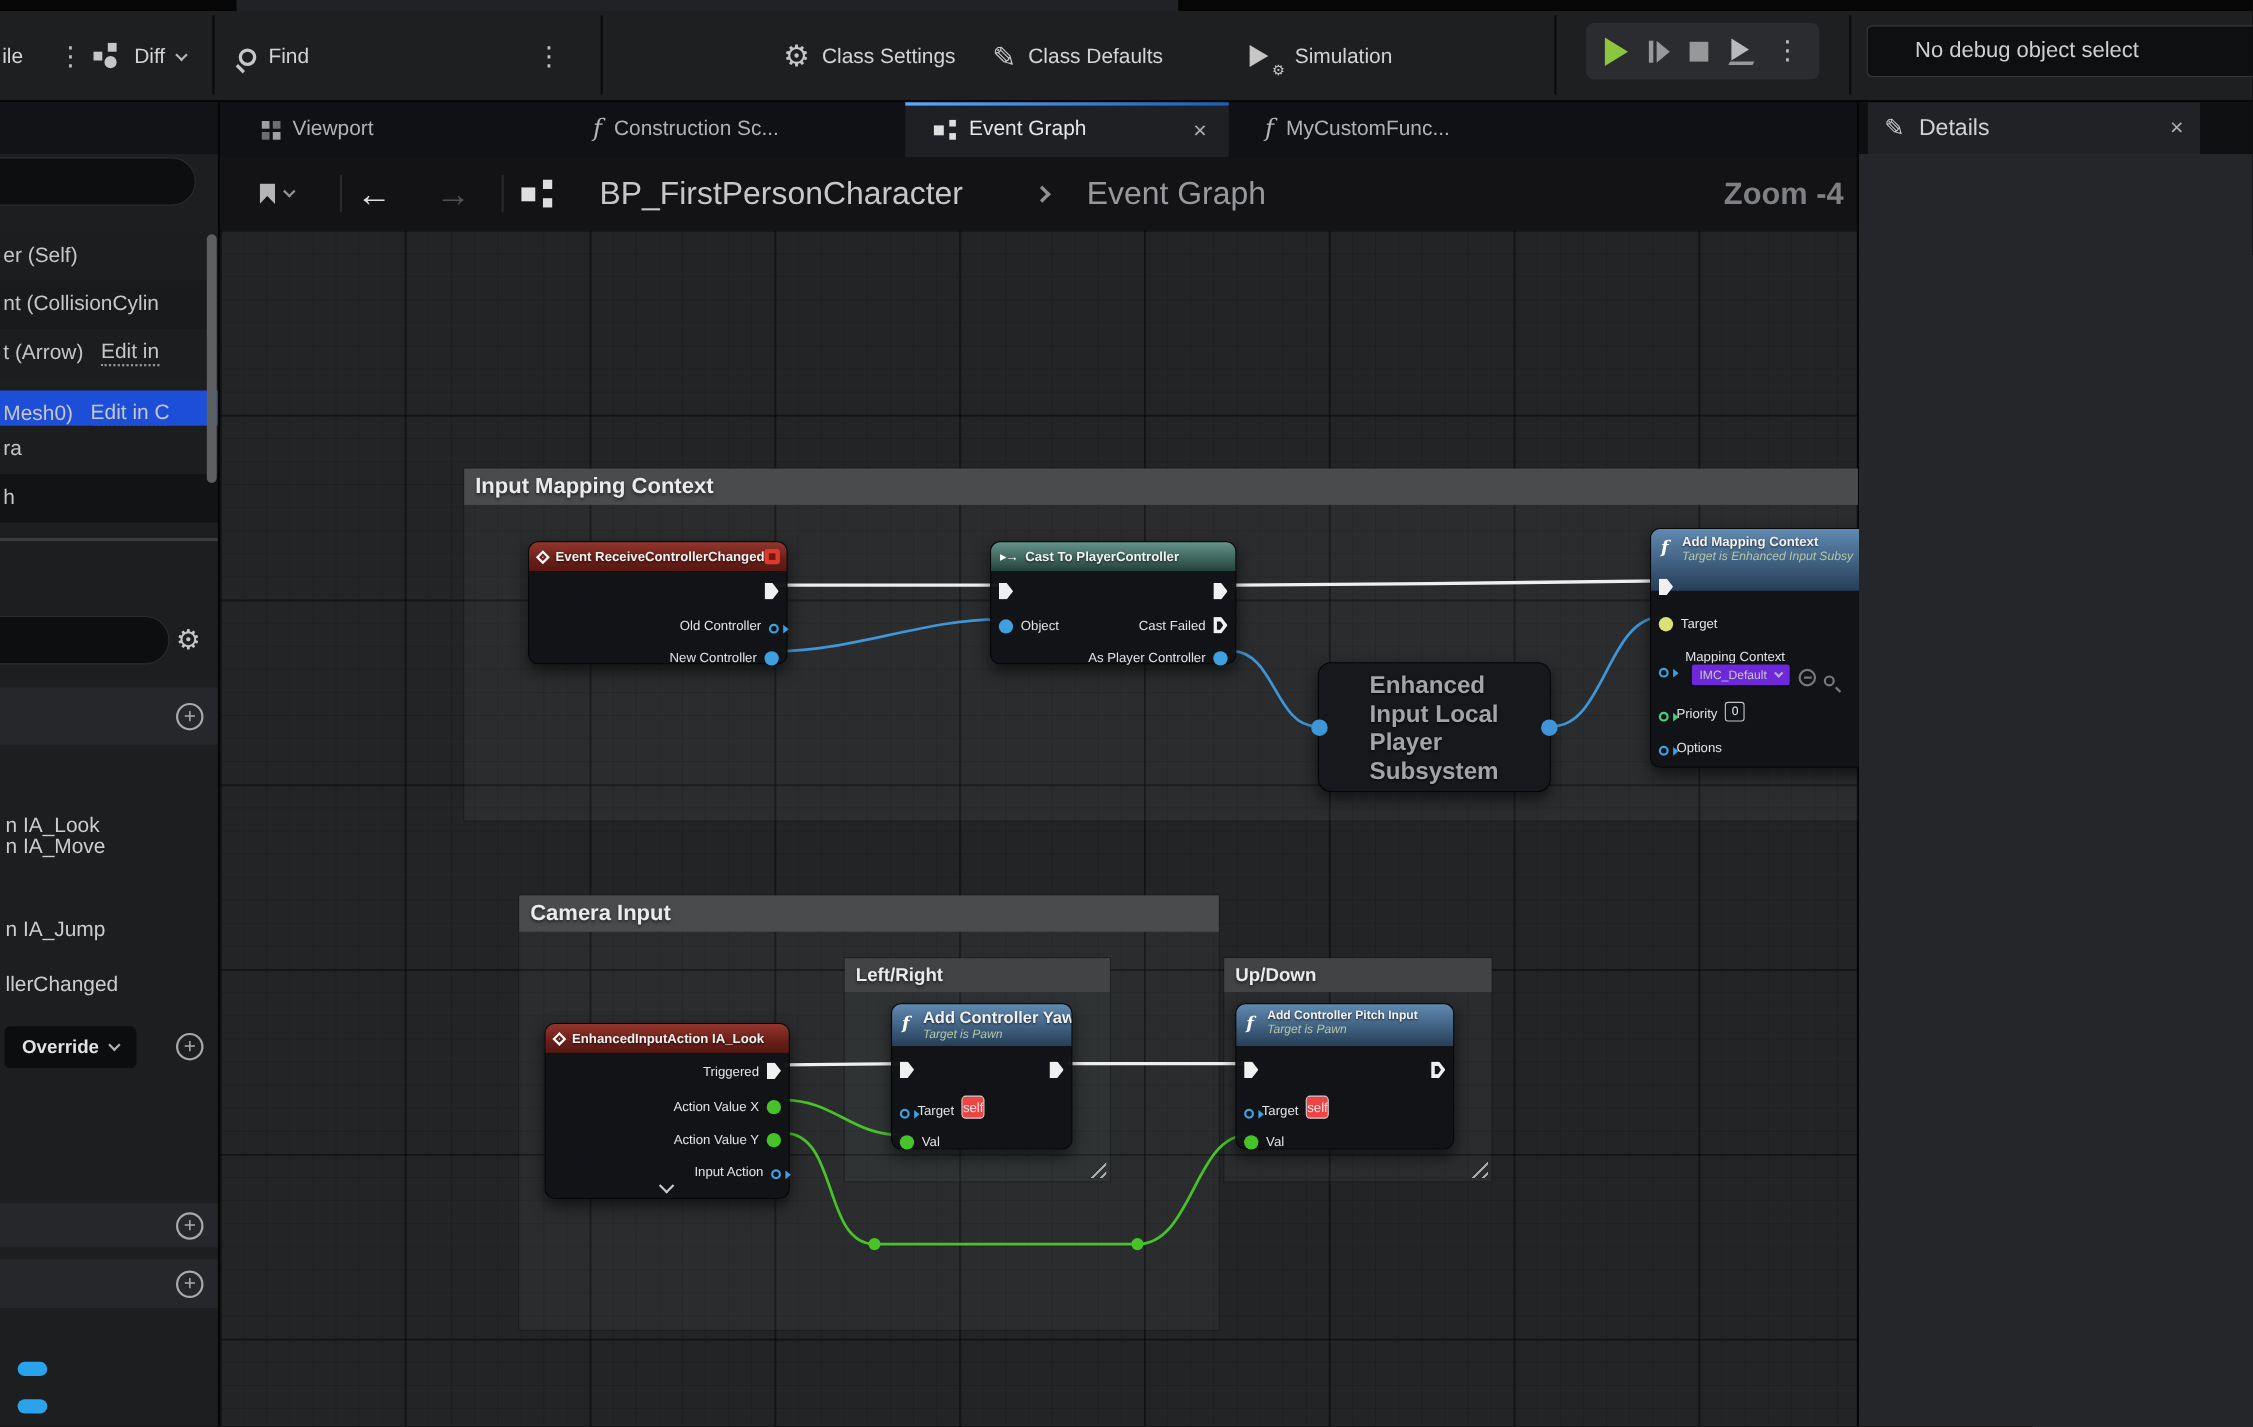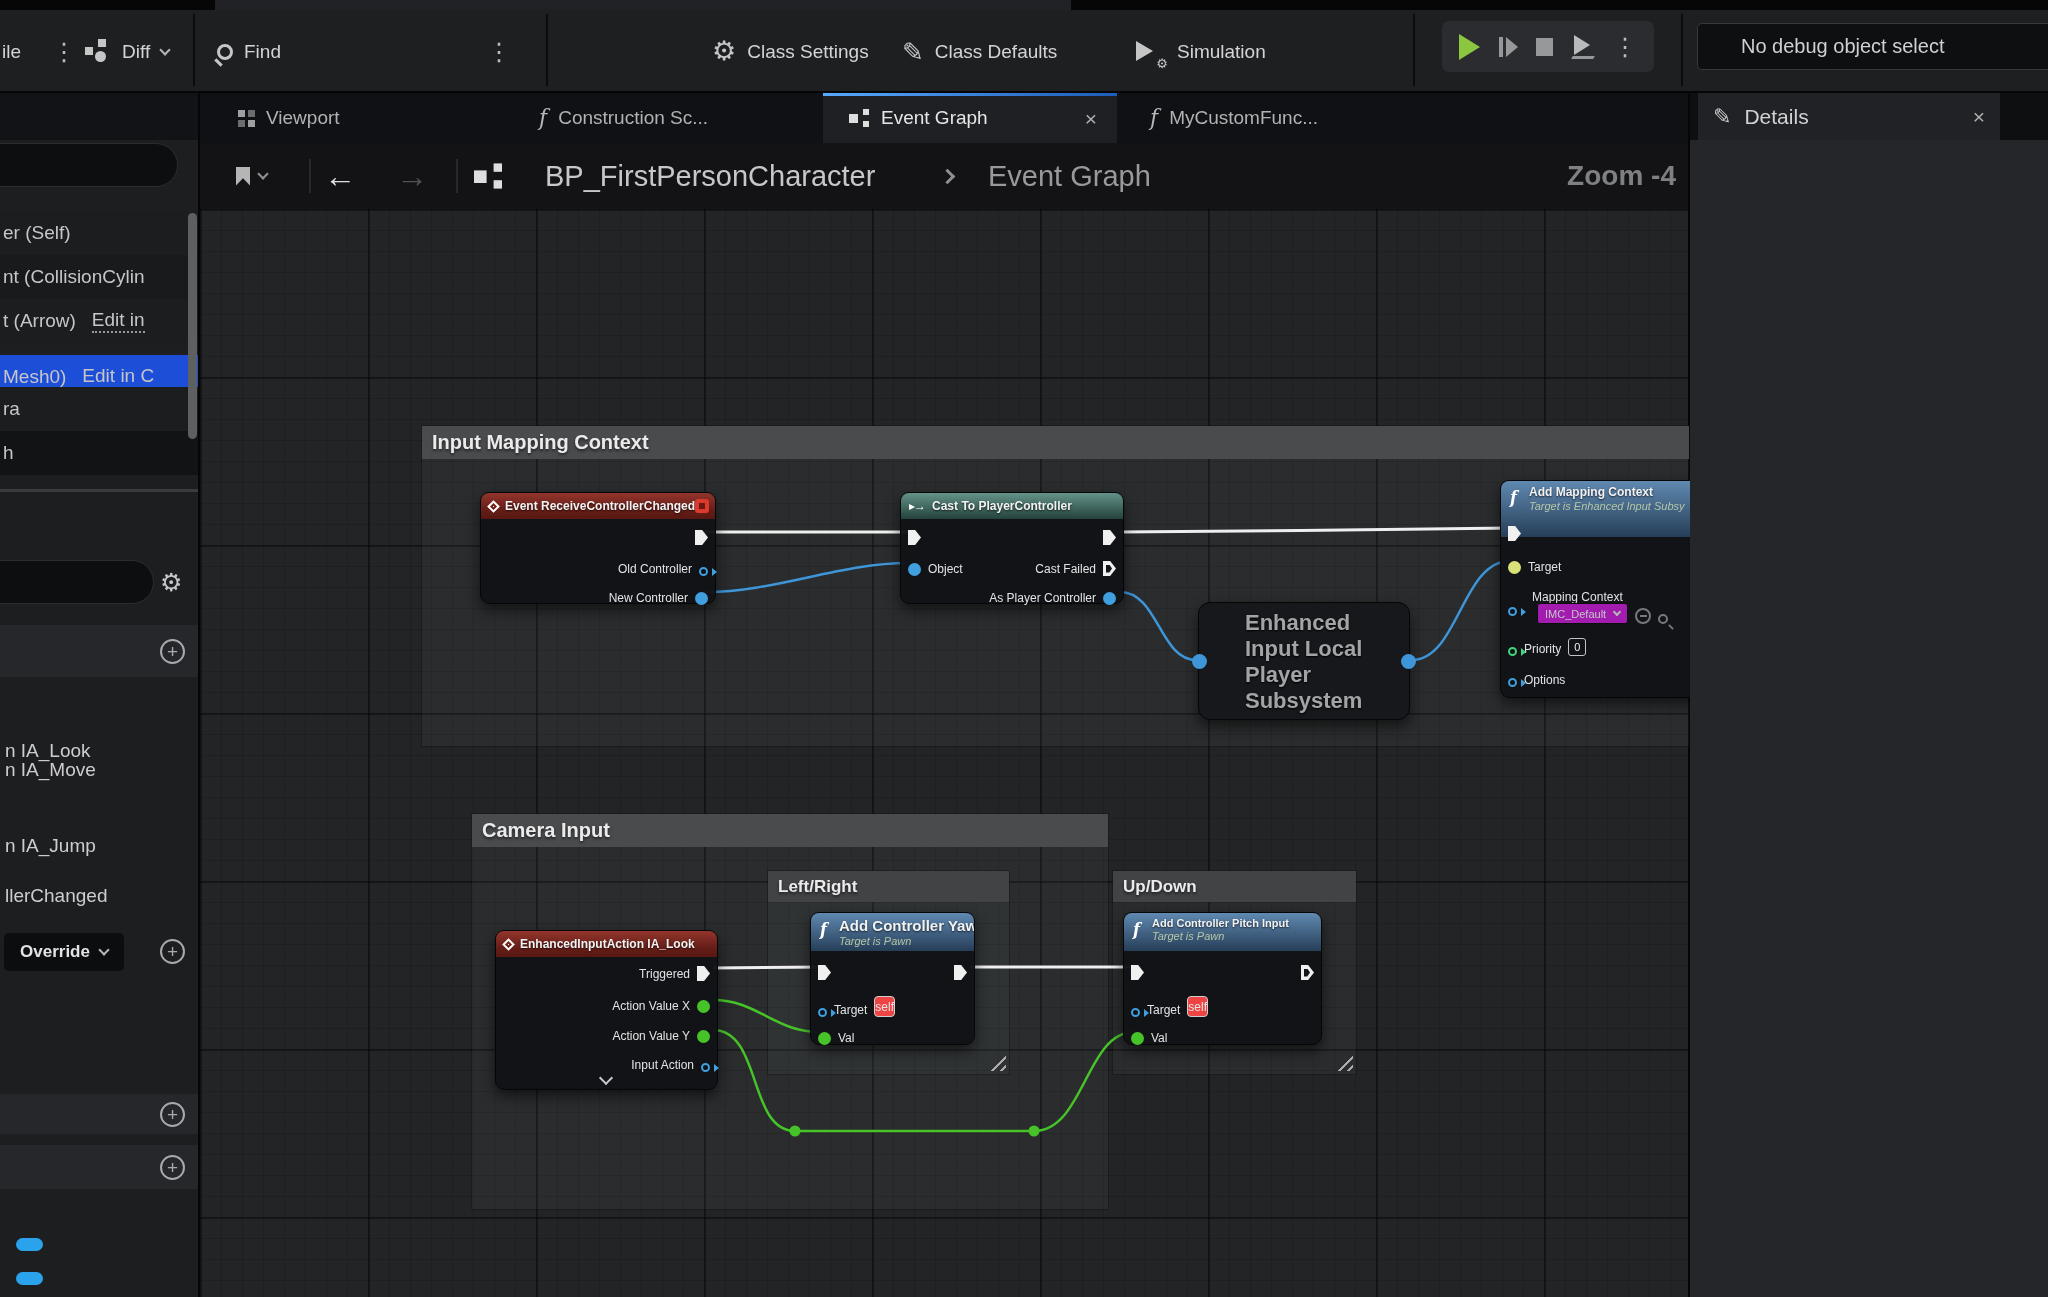--- a/index.html
+++ b/index.html
@@ -139,21 +139,21 @@
   .plabel{font-size:12px;color:#e2e3e4;white-space:nowrap;}
   .epin{width:13px;height:15px;background:#f0f0f0;clip-path:polygon(0 0,55% 0,100% 50%,55% 100%,0 100%);position:relative;flex:none;}
   .epin.hollow::after{content:"";position:absolute;left:3px;top:3.5px;width:6px;height:8px;background:#14161a;clip-path:polygon(0 0,55% 0,100% 50%,55% 100%,0 100%);}
   .cpin{width:13px;height:13px;border-radius:50%;position:relative;flex:none;}
   .cpin.f{background:currentColor;}
   .cpin.h{width:9px;height:9px;border:2.5px solid currentColor;}
   .cpin.arr::after{content:"";position:absolute;left:15px;top:50%;margin-top:-4px;border-left:5px solid currentColor;border-top:4px solid transparent;border-bottom:4px solid transparent;}
   .cpin.h.arr::after{left:11px;}
   .selfbox{height:21px;padding:0 0;border:1.5px solid #cfcfd0;border-radius:4px;background:#ef4444;font-size:12px;color:#e6e6e7;display:flex;align-items:center;}
   .valbox{width:18px;height:18px;border:1.5px solid #c4c4c5;border-radius:3px;background:#101318;font-size:11px;color:#eee;display:flex;align-items:center;justify-content:center;}
-  .dropdown{height:21px;background:#a21caf;border:1px solid #0c0d0f;border-radius:3px;display:flex;align-items:center;gap:8px;padding:0 7px;font-size:11px;color:#c6c7c8;}
+  .dropdown{height:21px;background:#6d28d9;border:1px solid #0c0d0f;border-radius:3px;display:flex;align-items:center;gap:8px;padding:0 7px;font-size:11px;color:#c6c7c8;}
   .dchev{width:6px;height:6px;border-right:2px solid #b5b5b6;border-bottom:2px solid #b5b5b6;transform:rotate(45deg);margin-top:-3px;}
   .circbtn{width:16px;height:16px;border:2px solid #77787a;border-radius:50%;position:relative;flex:none;}
   .circbtn::after{content:"";position:absolute;left:3px;top:5px;width:7px;height:2px;background:#77787a;}
   .magsmall{width:10px;height:10px;border:2px solid #77787a;border-radius:50%;position:relative;flex:none;margin-right:4px;}
   .magsmall::after{content:"";position:absolute;width:6px;height:2px;background:#77787a;left:8px;top:10px;transform:rotate(45deg);}
   .ndown{position:absolute;left:50%;bottom:6px;margin-left:-6px;width:10px;height:10px;border-right:2.5px solid #c9c9ca;border-bottom:2.5px solid #c9c9ca;transform:rotate(45deg);}
   .subsys{background:#17181c;border-radius:12px;padding:7px 0 0 46px;}
   .sline{font-size:22px;font-weight:bold;color:#a3a4a6;line-height:26px;text-shadow:0 1px 2px #000;white-space:nowrap;}
   .spin{position:absolute;width:15px;height:15px;border-radius:50%;background:#3e95d8;top:51px;}
 </style>

